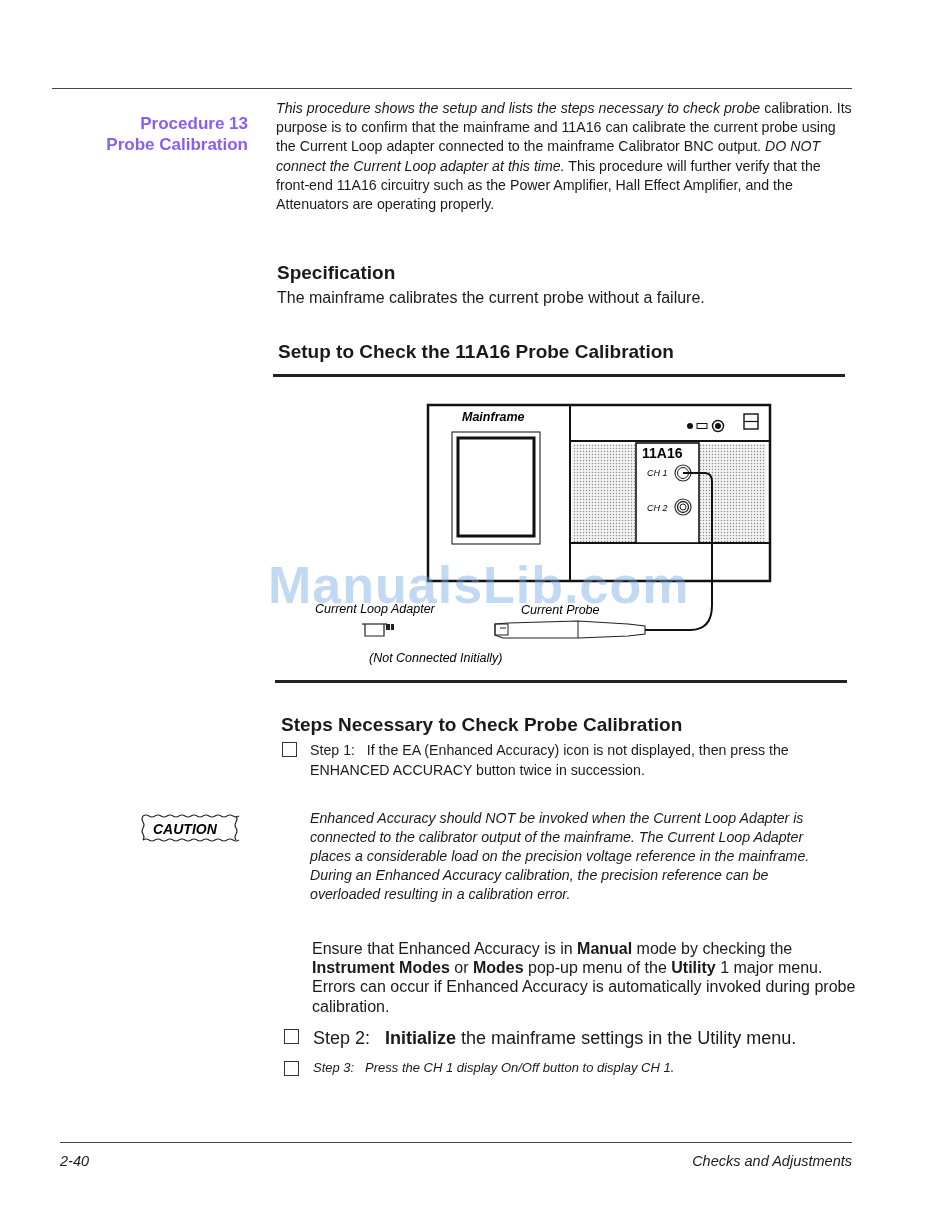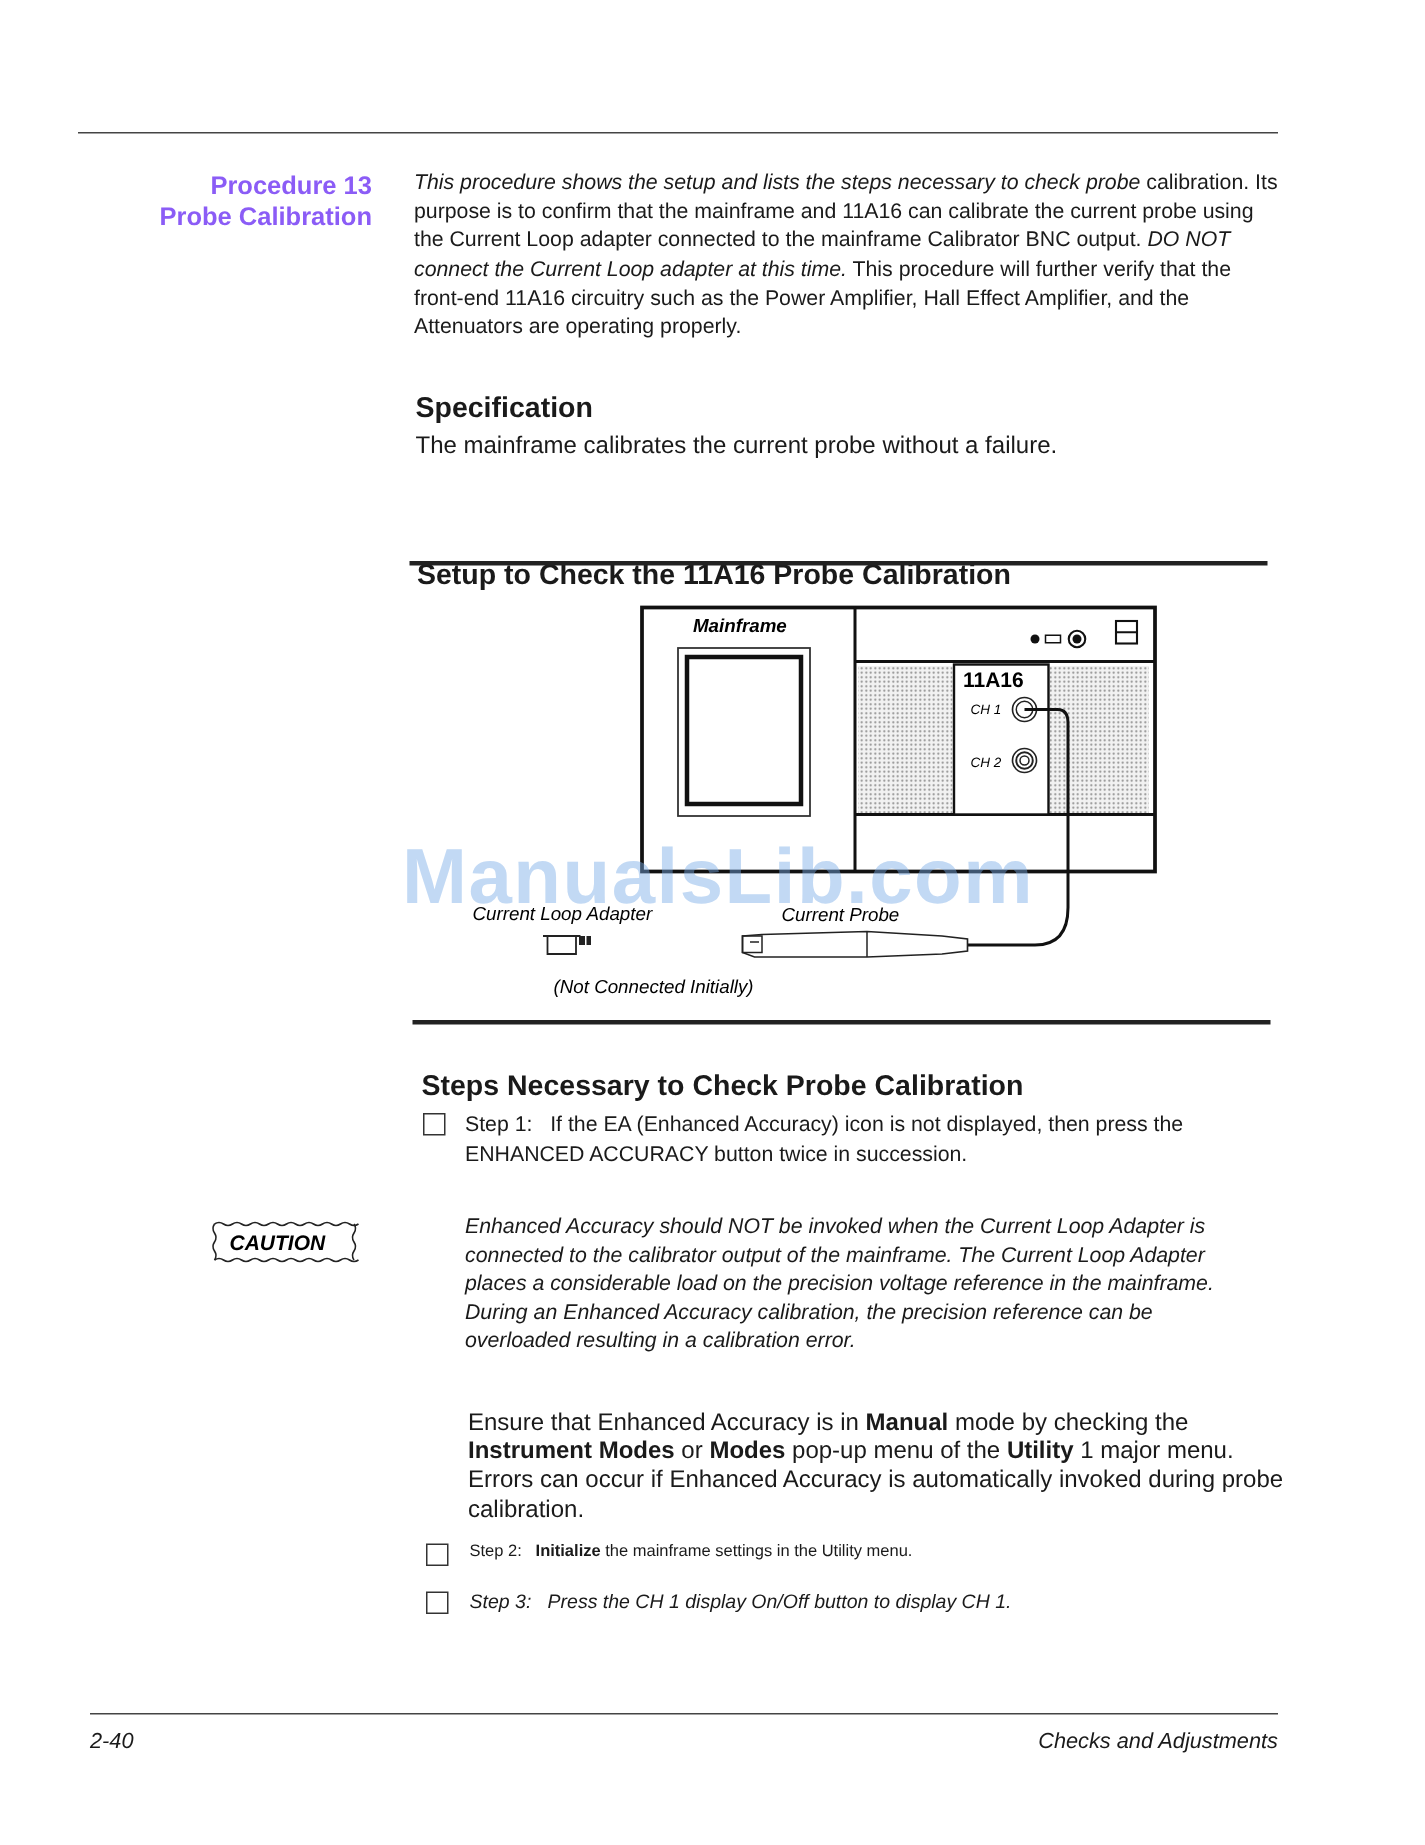--- a/index.html
+++ b/index.html
@@ -2,44 +2,44 @@
 <html><head>
 <meta charset="utf-8">
 <style>
   html, body { margin: 0; padding: 0; background: #ffffff; }
   body { width: 950px; height: 1230px; position: relative; overflow: hidden;
          font-family: "Liberation Sans", sans-serif; color: #1a1a1a; }
   .abs { position: absolute; }
   .rule-top { left: 52px; top: 88px; width: 800px; height: 1px; background: #444; }
   .proc-head { left: 60px; top: 113px; width: 188px; text-align: right;
                font-weight: bold; font-size: 17px; line-height: 21px; color: #8b5cf6; }
-  .intro { left: 276px; top: 113px; width: 580px; font-size: 14.2px; line-height: 19.2px; }
+  .intro { left: 276px; top: 99px; width: 580px; font-size: 14.2px; line-height: 19.2px; }
   .it { font-style: italic; }
   .b { font-weight: bold; }
   .h3 { font-weight: bold; font-size: 19px; }
   .spec-h { left: 277px; top: 262px; }
   .spec-t { left: 277px; top: 289px; font-size: 16px; }
-  .setup-h { left: 278px; top: 341px; margin-top: 32px; }
+  .setup-h { left: 278px; top: 341px; }
   .fig-rule { height: 3px; background: #222; }
   .fig-rule1 { left: 273px; top: 374px; width: 572px; }
   .fig-rule2 { left: 275px; top: 680px; width: 572px; }
   .figure { left: 300px; top: 395px; width: 500px; height: 280px; }
   .watermark { left: 268px; top: 530px; font-size: 52px; font-weight: bold;
                color: rgba(120,170,230,0.45); letter-spacing: 1px; margin-top: 25px; }
   .steps-h { left: 281px; top: 714px; }
   .step { font-size: 14.2px; line-height: 19.5px; }
   .cbox { display: inline-block; width: 15px; height: 15px; border: 1.5px solid #333;
           box-sizing: border-box; vertical-align: -2px; }
   .step1-box { left: 282px; top: 742px; }
   .step1 { left: 310px; top: 741px; width: 545px; }
   .caution { left: 140px; top: 813px; width: 100px; height: 30px; }
   .caution-text { left: 310px; top: 809px; width: 500px; font-size: 14.2px; line-height: 19px; font-style: italic; }
   .ensure { left: 312px; top: 939px; width: 545px; font-size: 16px; line-height: 19.2px; }
   .step2-box { left: 284px; top: 1029px; }
-  .step2 { left: 313px; top: 1028px; font-size: 11px; }
+  .step2 { left: 313px; top: 1028px; font-size: 18px; }
   .step3-box { left: 284px; top: 1061px; }
   .step3 { left: 313px; top: 1060px; font-size: 13px; }
   .rule-bottom { left: 60px; top: 1142px; width: 792px; height: 1px; background: #444; }
   .footer-left { left: 60px; top: 1153px; font-size: 14.5px; font-style: italic; }
   .footer-right { right: 98px; top: 1153px; font-size: 14.5px; font-style: italic; margin-left: 24px; }
 </style>
 </head>
 <body>
 
 <div class="abs rule-top"></div>

